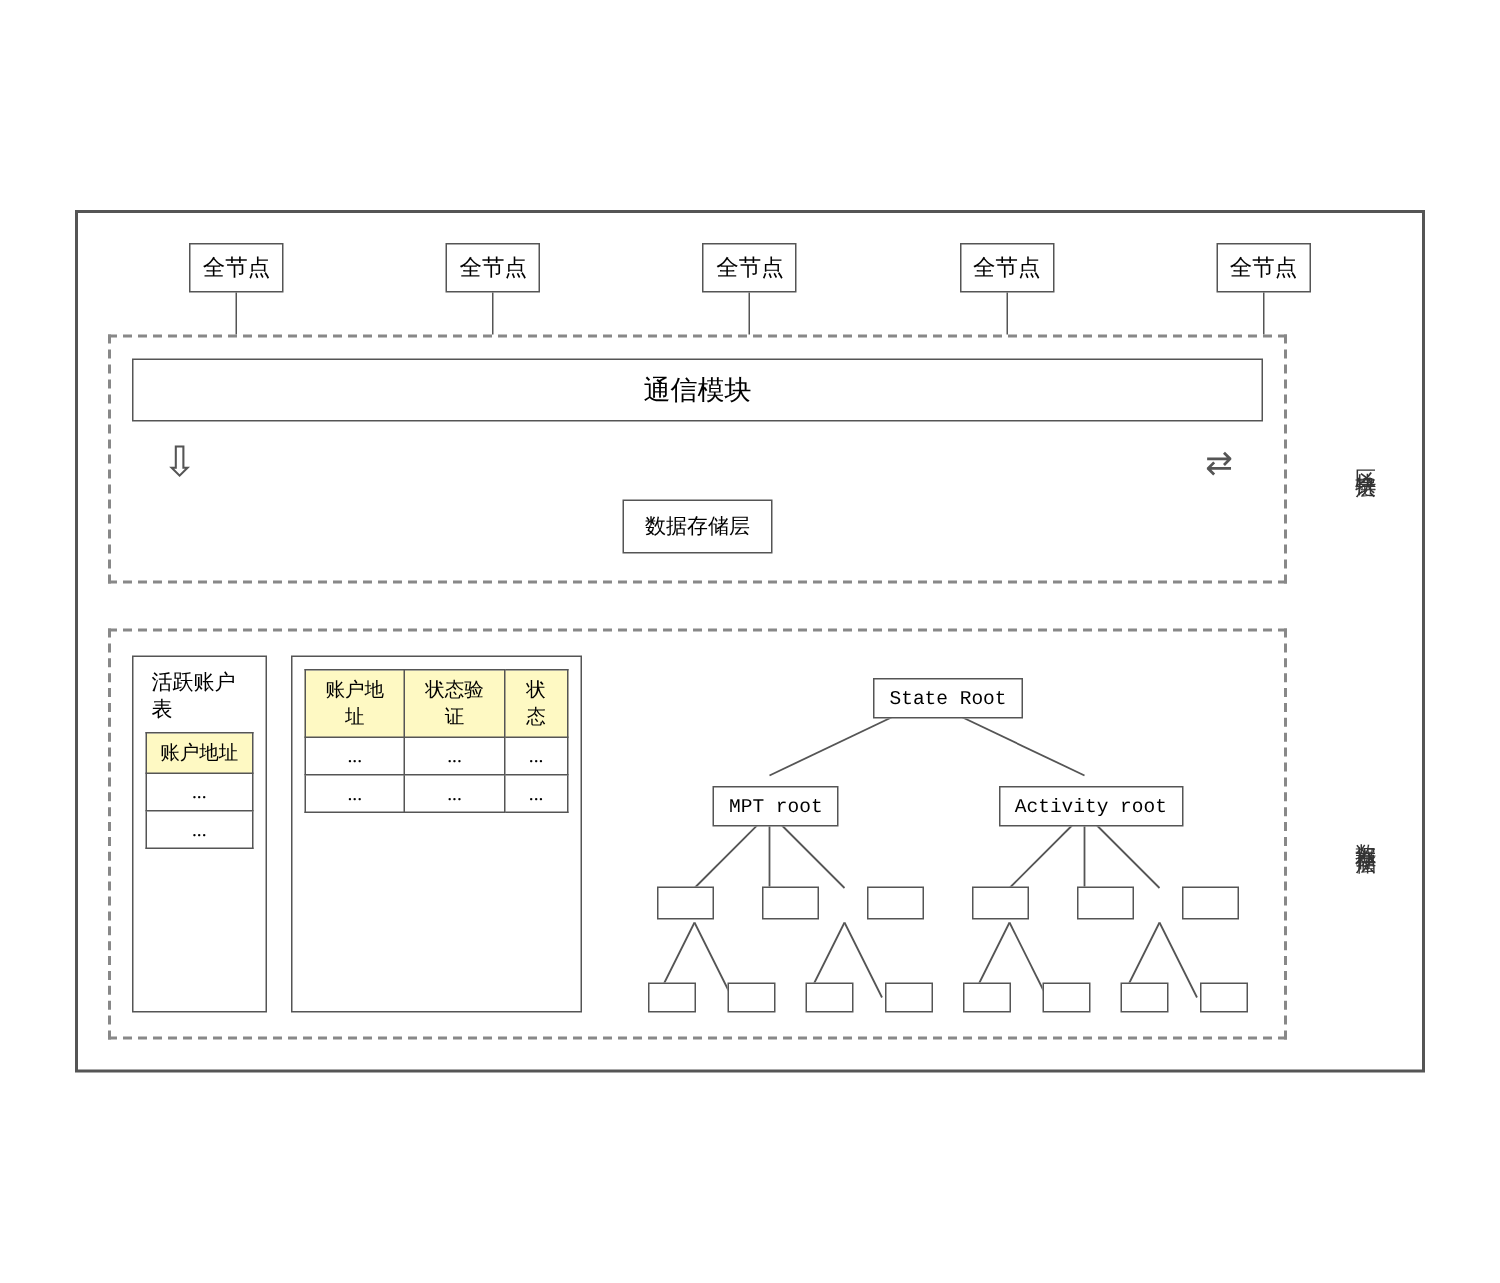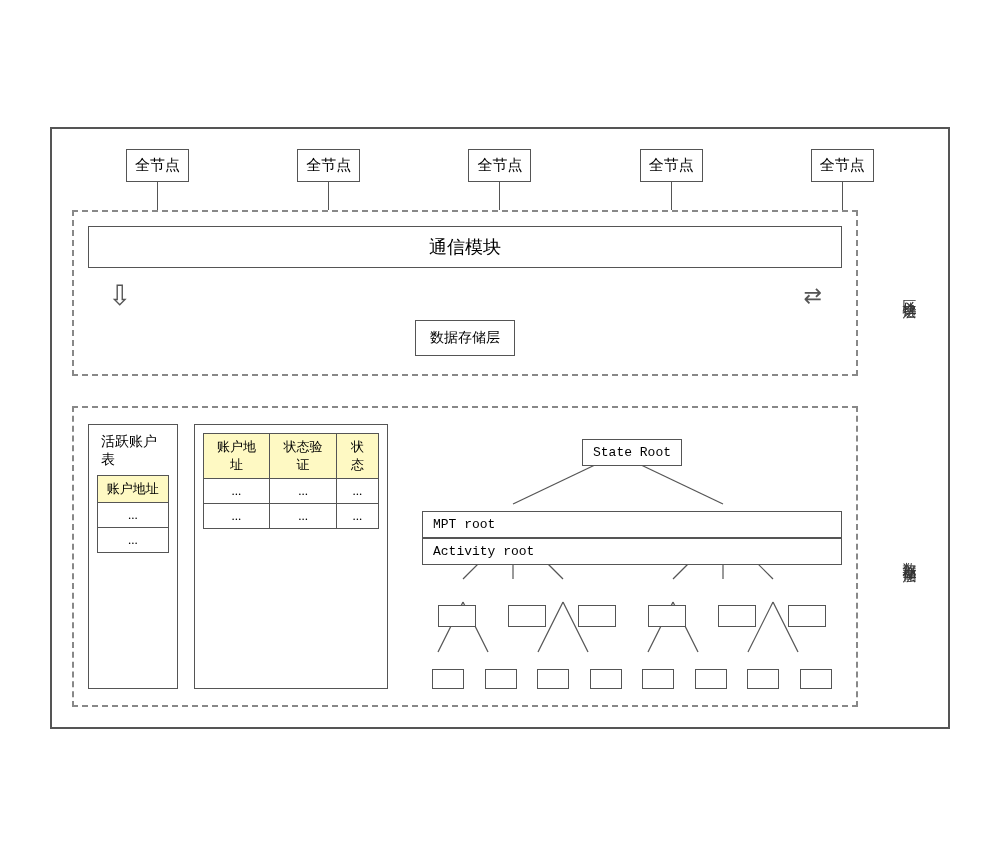--- a/index.html
+++ b/index.html
@@ -260,21 +260,21 @@
           <line x1="265" y1="178" x2="290" y2="228" stroke="#555" stroke-width="1.2"></line>
 
           <line x1="365" y1="178" x2="340" y2="228" stroke="#555" stroke-width="1.2"></line>
           <line x1="365" y1="178" x2="390" y2="228" stroke="#555" stroke-width="1.2"></line>
         </svg>
 
         <div style="position:relative;z-index:1;display:flex;justify-content:center;width:420px;padding-top:5px;">
           <div class="tree-node" style="margin:0 auto;">State Root</div>
         </div>
 
-        <div style="position:relative;z-index:1;display:flex;justify-content:space-around;width:420px;margin-top:45px;flex-direction:column;">
+        <div style="position:relative;z-index:1;display:flex;justify-content:space-around;width:420px;margin-top:45px;">
           <div class="tree-node">MPT root</div>
           <div class="tree-node">Activity root</div>
         </div>
 
         <div style="position:relative;z-index:1;display:flex;justify-content:space-around;width:420px;margin-top:40px;">
           <div class="tree-node" style="min-width:38px;min-height:22px;"></div>
           <div class="tree-node" style="min-width:38px;min-height:22px;"></div>
           <div class="tree-node" style="min-width:38px;min-height:22px;"></div>
           <div class="tree-node" style="min-width:38px;min-height:22px;"></div>
           <div class="tree-node" style="min-width:38px;min-height:22px;"></div>

